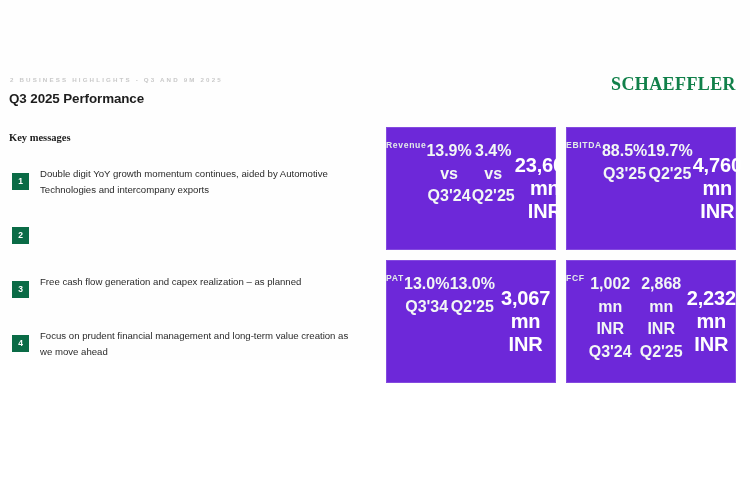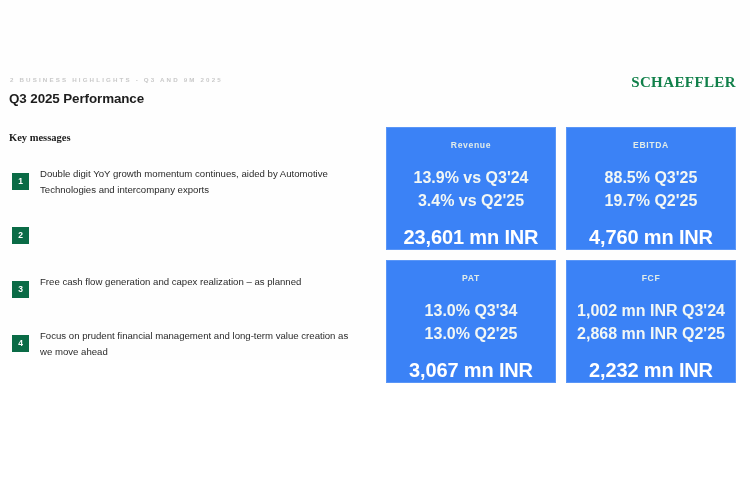--- a/index.html
+++ b/index.html
@@ -44,21 +44,21 @@
     font-weight: bold;
     color: #1d1d1d;
     letter-spacing: -0.1px;
     white-space: nowrap;
   }
   .brand-logo {
     position: absolute;
     right: 14px;
     top: 74px;
     font-family: "Liberation Serif", serif;
-    font-size: 15px;
+    font-size: 18px;
     font-weight: bold;
     letter-spacing: 0.4px;
     color: #11804a;
     white-space: nowrap;
   }
 
   
   .key-heading {
     position: absolute;
     left: 9px;
@@ -110,25 +110,25 @@
     left: 386px;
     top: 127px;
     width: 350px;
     display: grid;
     grid-template-columns: 170px 170px;
     grid-template-rows: 123px 123px;
     column-gap: 10px;
     row-gap: 10px;
   }
   .card {
-    background: #3b82f6;
+    background: #6d28d9;
     box-shadow: inset 0 0 0 1px rgba(255,255,255,0.16);
     display: flex;
-    flex-direction: column;
-    align-items: center;
+    flex-direction: row;
+    align-items: flex-start;
     padding-top: 13px;
     box-sizing: border-box;
   }
   .card-title {
     font-size: 8.6px;
     font-weight: bold;
     color: #e2ece8;
     letter-spacing: 0.65px;
     margin-bottom: 17px;
   }

